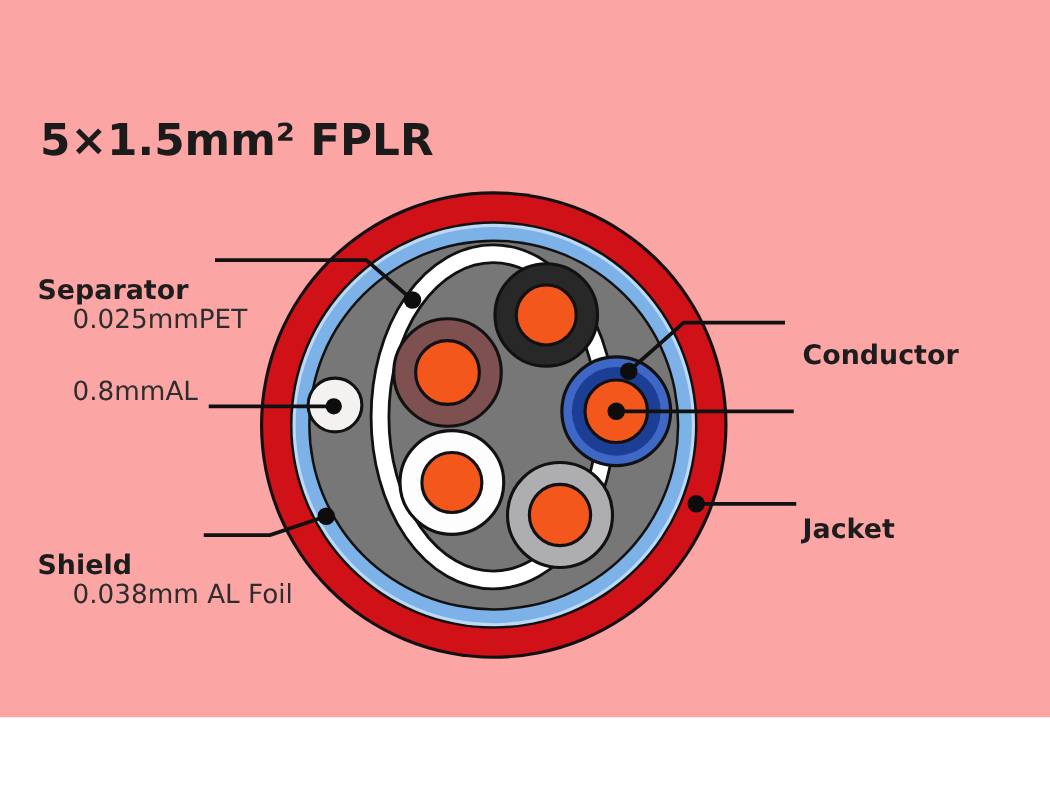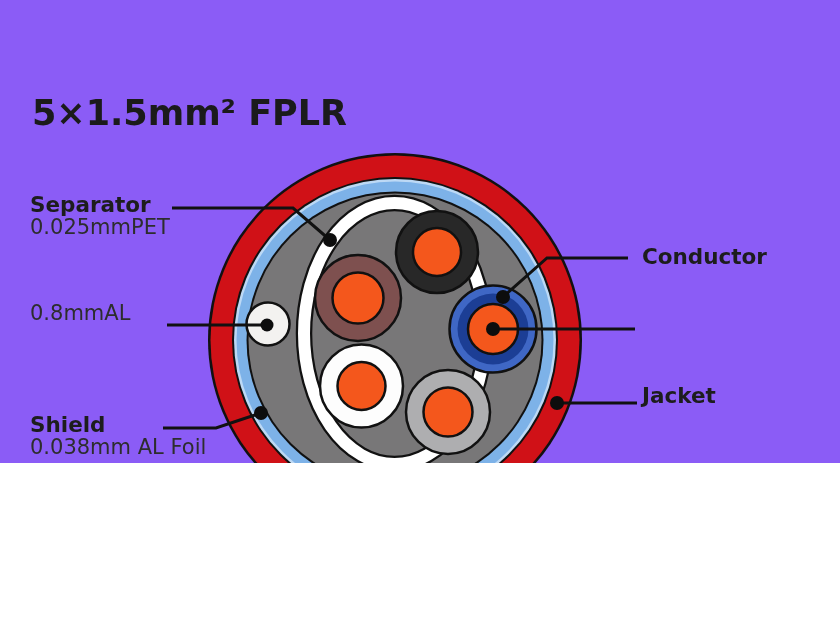--- a/index.html
+++ b/index.html
@@ -1,31 +1,31 @@
 <!DOCTYPE html>
 <html><head>
 <meta charset="utf-8">
 <style>
   html,body{margin:0;padding:0;background:#ffffff;}
   .stage{
     position:relative;
-    width:840px;height:463px;
-    background:#8b5cf6;
+    width:840px;height:574px;
+    background:#fca5a5;
     overflow:hidden;
     font-family:"DejaVu Sans","Liberation Sans",sans-serif;
   }
   .title{
     position:absolute;left:32px;top:93px;
     font-size:35px;font-weight:bold;color:#1b1b1b;
     letter-spacing:0px;white-space:nowrap;
   }
   svg.diagram{position:absolute;left:0;top:0;}
   .label{position:absolute;white-space:nowrap;}
-  .label .name{font-size:21.5px;font-weight:bold;color:#1d1d1d;line-height:23px;}
-  .label .value{font-size:21px;color:#2d2d2d;line-height:22px;}
+  .label .name{font-size:21.5px;font-weight:bold;color:#1d1d1d;line-height:23px;margin-top:28px;}
+  .label .value{font-size:21px;color:#2d2d2d;line-height:22px;margin-left:28px;}
   .lbl-separator{left:30px;top:193px;}
   .lbl-drain{left:30px;top:302px;}
   .lbl-shield{left:30px;top:413px;}
   .lbl-insulation{left:642px;top:245px;}
   .lbl-conductor{left:642px;top:311px;}
   .lbl-jacket{left:642px;top:384px;}
 </style>
 </head>
 <body>
 

